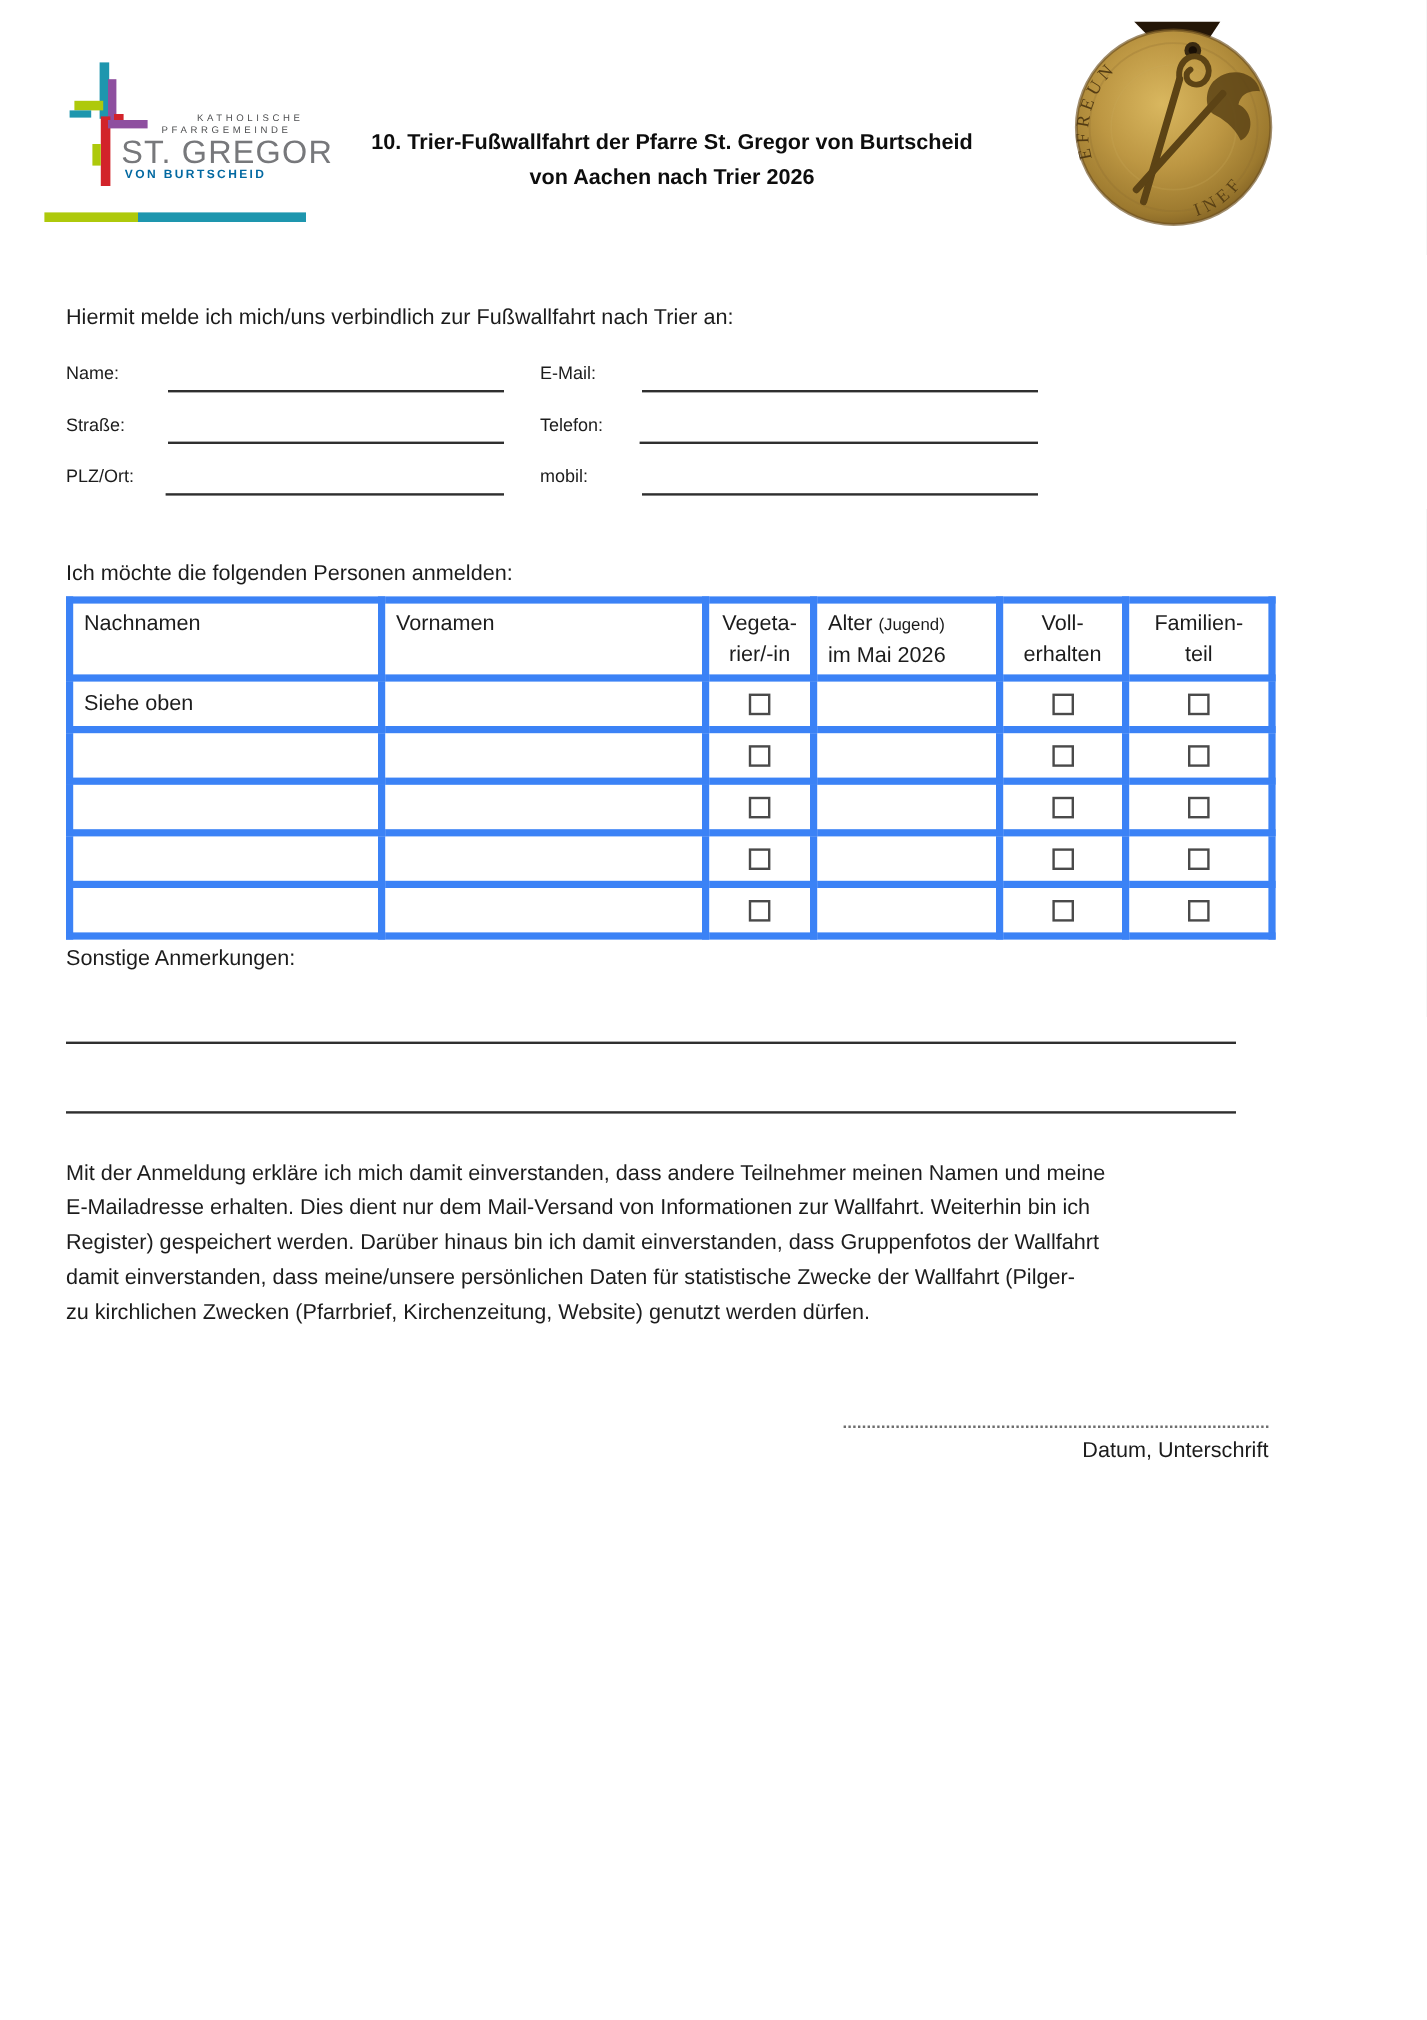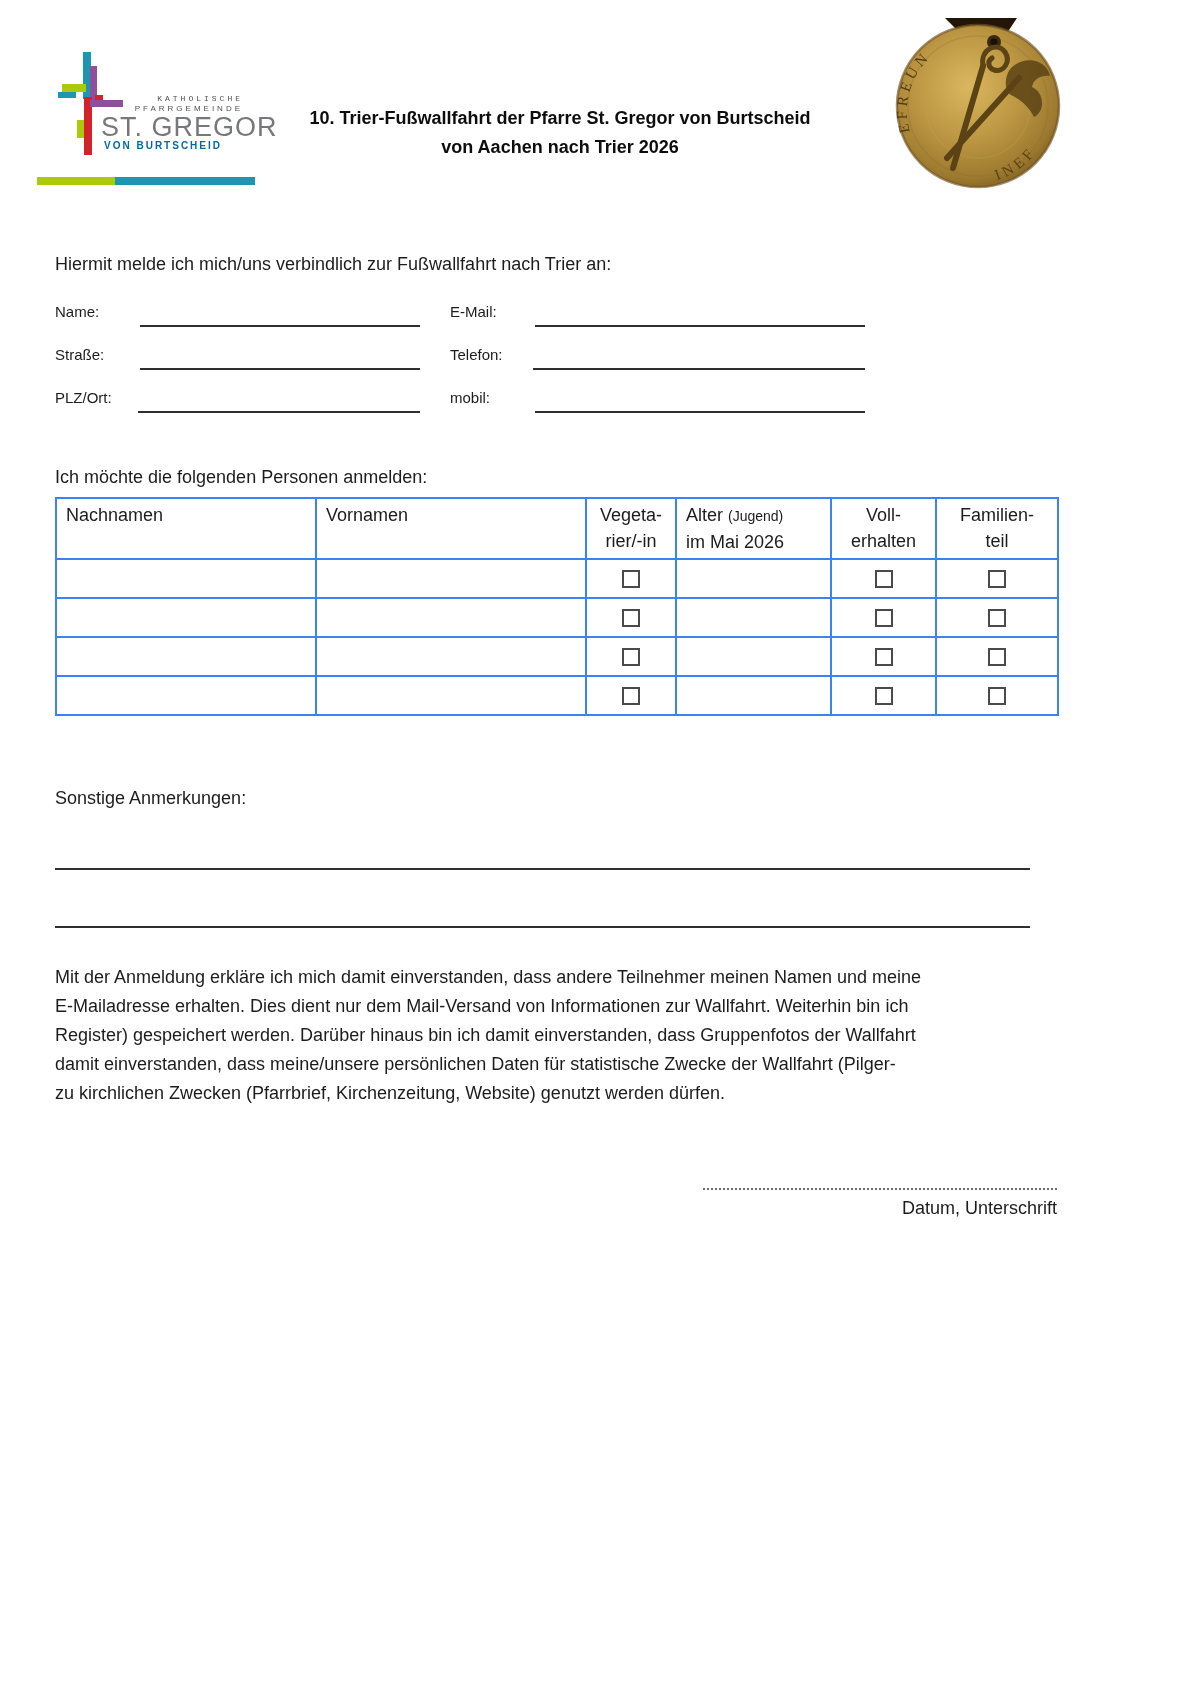--- a/index.html
+++ b/index.html
@@ -18,21 +18,21 @@
   
   .title{left:230px;top:56px;width:660px;text-align:center;font-weight:bold;font-size:18px;line-height:29px;color:#0d0d0d;margin-top:48px;}
 
   
   .bodytext{font-size:18px;}
   .flabel{position:absolute;font-size:15px;}
   .fline{position:absolute;height:0;border-bottom:2px solid #2f2f2f;}
 
   
   .ptable{position:absolute;left:55px;top:497px;border-collapse:collapse;table-layout:fixed;width:1002px;}
-  .ptable th,.ptable td{border:2px solid #3b82f6;font-size:18px;font-weight:400;padding:0;}
+  .ptable th,.ptable td{border:6px solid #3b82f6;font-size:18px;font-weight:400;padding:0;}
   .ptable th{height:56px;vertical-align:top;line-height:26px;padding-top:3px;}
   .ptable th.lft{text-align:left;padding-left:9px;}
   .ptable td{height:37px;vertical-align:middle;}
   .ptable td.lft{text-align:left;padding-left:9px;}
   .ptable td.ctr,.ptable th.ctr{text-align:center;}
   .small{font-size:14px;}
   .cbx{display:inline-block;width:14px;height:14px;border:2px solid #4a4a4a;background:#fff;vertical-align:middle;}
 
   
   .rline{position:absolute;left:55px;width:975px;height:0;border-bottom:2px solid #2f2f2f;}
@@ -52,21 +52,21 @@
     <div>
       <div class="bar" style="left:83px;top:52px;width:8px;height:47px;background:#1e96ae;"></div>
       <div class="bar" style="left:90px;top:66px;width:7px;height:40px;background:#8e4f9f;"></div>
       <div class="bar" style="left:62px;top:84px;width:24px;height:8px;background:#aec90b;"></div>
       <div class="bar" style="left:58px;top:92px;width:18px;height:6px;background:#1e96ae;"></div>
       <div class="bar" style="left:84px;top:97px;width:8px;height:58px;background:#d2232a;"></div>
       <div class="bar" style="left:95px;top:95px;width:8px;height:7px;background:#d2232a;"></div>
       <div class="bar" style="left:90px;top:100px;width:33px;height:7px;background:#8e4f9f;"></div>
       <div class="bar" style="left:77px;top:120px;width:7px;height:18px;background:#aec90b;"></div>
     </div>
-    <div class="logo-small" style="left:98px;top:94px;font-family:Liberation Mono, monospace;">KATHOLISCHE</div>
+    <div class="logo-small" style="left:108px;top:94px;">KATHOLISCHE</div>
     <div class="logo-small" style="left:98px;top:104px;">PFARRGEMEINDE</div>
     <div class="logo-name" style="left:101px;top:112px;">ST. GREGOR</div>
     <div class="logo-sub" style="left:104px;top:140px;">VON BURTSCHEID</div>
 
     <div class="bar" style="left:37px;top:177px;width:78px;height:8px;background:#aec90b;"></div>
     <div class="bar" style="left:115px;top:177px;width:140px;height:8px;background:#1e96ae;"></div>
   </div>
 
   <div class="abs title">
     <div>10. Trier-Fußwallfahrt der Pfarre St. Gregor von Burtscheid</div>
@@ -155,20 +155,28 @@
         <span>Voll-</span><br>
         <span>erhalten</span>
       </th>
       <th class="ctr">
         <span>Familien-</span><br>
         <span>teil</span>
       </th>
     </tr>
 
     <tr>
+      <td class="lft"><span>Siehe oben</span></td>
+      <td class="lft"></td>
+      <td class="ctr"><span class="cbx"></span></td>
+      <td class="lft"></td>
+      <td class="ctr"><span class="cbx"></span></td>
+      <td class="ctr"><span class="cbx"></span></td>
+    </tr>
+    <tr>
       <td class="lft"><span></span></td>
       <td class="lft"></td>
       <td class="ctr"><span class="cbx"></span></td>
       <td class="lft"></td>
       <td class="ctr"><span class="cbx"></span></td>
       <td class="ctr"><span class="cbx"></span></td>
     </tr>
     <tr>
       <td class="lft"><span></span></td>
       <td class="lft"></td>

